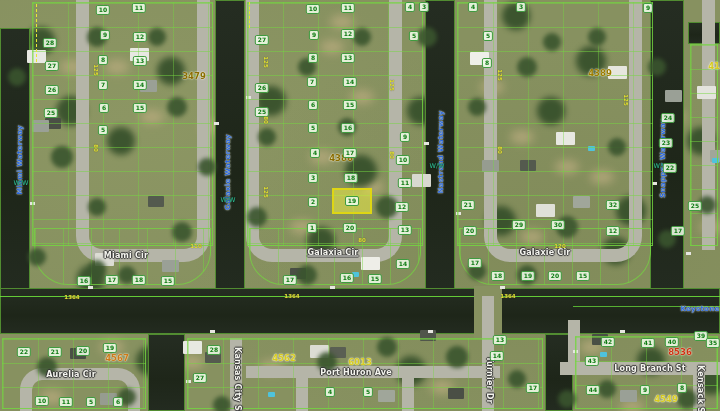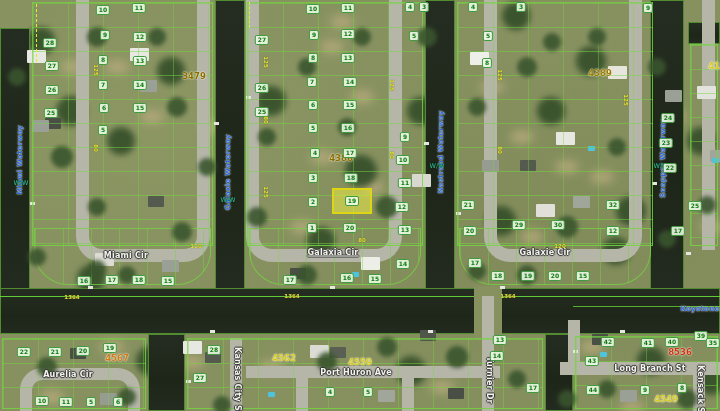--- a/index.html
+++ b/index.html
@@ -125,33 +125,33 @@
       <span class="wlabel" style="left: 441px; top: 152px; transform: translate(-50%, -50%) rotate(-90deg);">Nastrand Waterway</span>
       <span class="wlabel" style="left: 663px; top: 158px; transform: translate(-50%, -50%) rotate(-90deg);">Snapper Waterway</span>
       <span class="wlabel" style="left: 700px; top: 309px;">Keystone</span>
       <span class="ww" style="left: 21px; top: 183px;">W/W</span>
       <span class="ww" style="left: 228px; top: 200px;">W/W</span>
       <span class="ww" style="left: 437px; top: 166px;">W/W</span>
       <span class="ww" style="left: 661px; top: 166px;">W/W</span>
       <span class="street" style="left: 126px; top: 255px;">Miami Cir</span>
       <span class="street" style="left: 333px; top: 252px; text-decoration: underline;">Galaxia Cir</span>
       <span class="street" style="left: 545px; top: 252px;">Galaxie Cir</span>
-      <span class="street" style="left: 68px; top: 374px;">Aurelia Cir</span>
+      <span class="street" style="left: 68px; top: 374px; padding-left: 6px;">Aurelia Cir</span>
       <span class="street" style="left: 356px; top: 372px;">Port Huron Ave</span>
       <span class="street" style="left: 650px; top: 368px;">Long Branch St</span>
       <span class="street" style="left: 237px; top: 381px; transform: translate(-50%, -50%) rotate(90deg);">Kansas City St</span>
       <span class="street" style="left: 489px; top: 380px; transform: translate(-50%, -50%) rotate(90deg);">Turnier Dr</span>
       <span class="street" style="left: 700px; top: 391px; transform: translate(-50%, -50%) rotate(90deg);">Kensack St</span>
       <span class="addr" style="left: 341px; top: 158px; color: rgb(138, 108, 0);">4386</span>
       <span class="addr" style="left: 194px; top: 76px; color: rgb(138, 108, 0);">3479</span>
       <span class="addr" style="left: 600px; top: 73px; color: rgb(156, 124, 0);">4389</span>
       <span class="addr" style="left: 704px; top: 66px; color: rgb(214, 202, 32); padding-left: 32px;">4186</span>
       <span class="addr" style="left: 680px; top: 352px; color: rgb(208, 50, 20);">8536</span>
       <span class="addr" style="left: 666px; top: 399px; color: rgb(214, 202, 32);">4549</span>
-      <span class="addr" style="left: 360px; top: 362px; color: rgb(214, 202, 32);">4559</span>
+      <span class="addr" style="left: 360px; top: 362px; color: rgb(214, 202, 32);">6013</span>
       <span class="addr" style="left: 284px; top: 358px; color: rgb(214, 202, 32);">4562</span>
       <span class="addr" style="left: 108px; top: 358px; color: rgb(204, 122, 26); margin-left: 9px;">4567</span>
       <span class="badge" style="left: 103px; top: 10px;">10</span>
       <span class="badge" style="left: 139px; top: 8px;">11</span>
       <span class="badge" style="left: 105px; top: 35px;">9</span>
       <span class="badge" style="left: 140px; top: 37px;">12</span>
       <span class="badge" style="left: 103px; top: 60px;">8</span>
       <span class="badge" style="left: 140px; top: 61px;">13</span>
       <span class="badge" style="left: 103px; top: 85px;">7</span>
       <span class="badge" style="left: 140px; top: 85px;">14</span>

